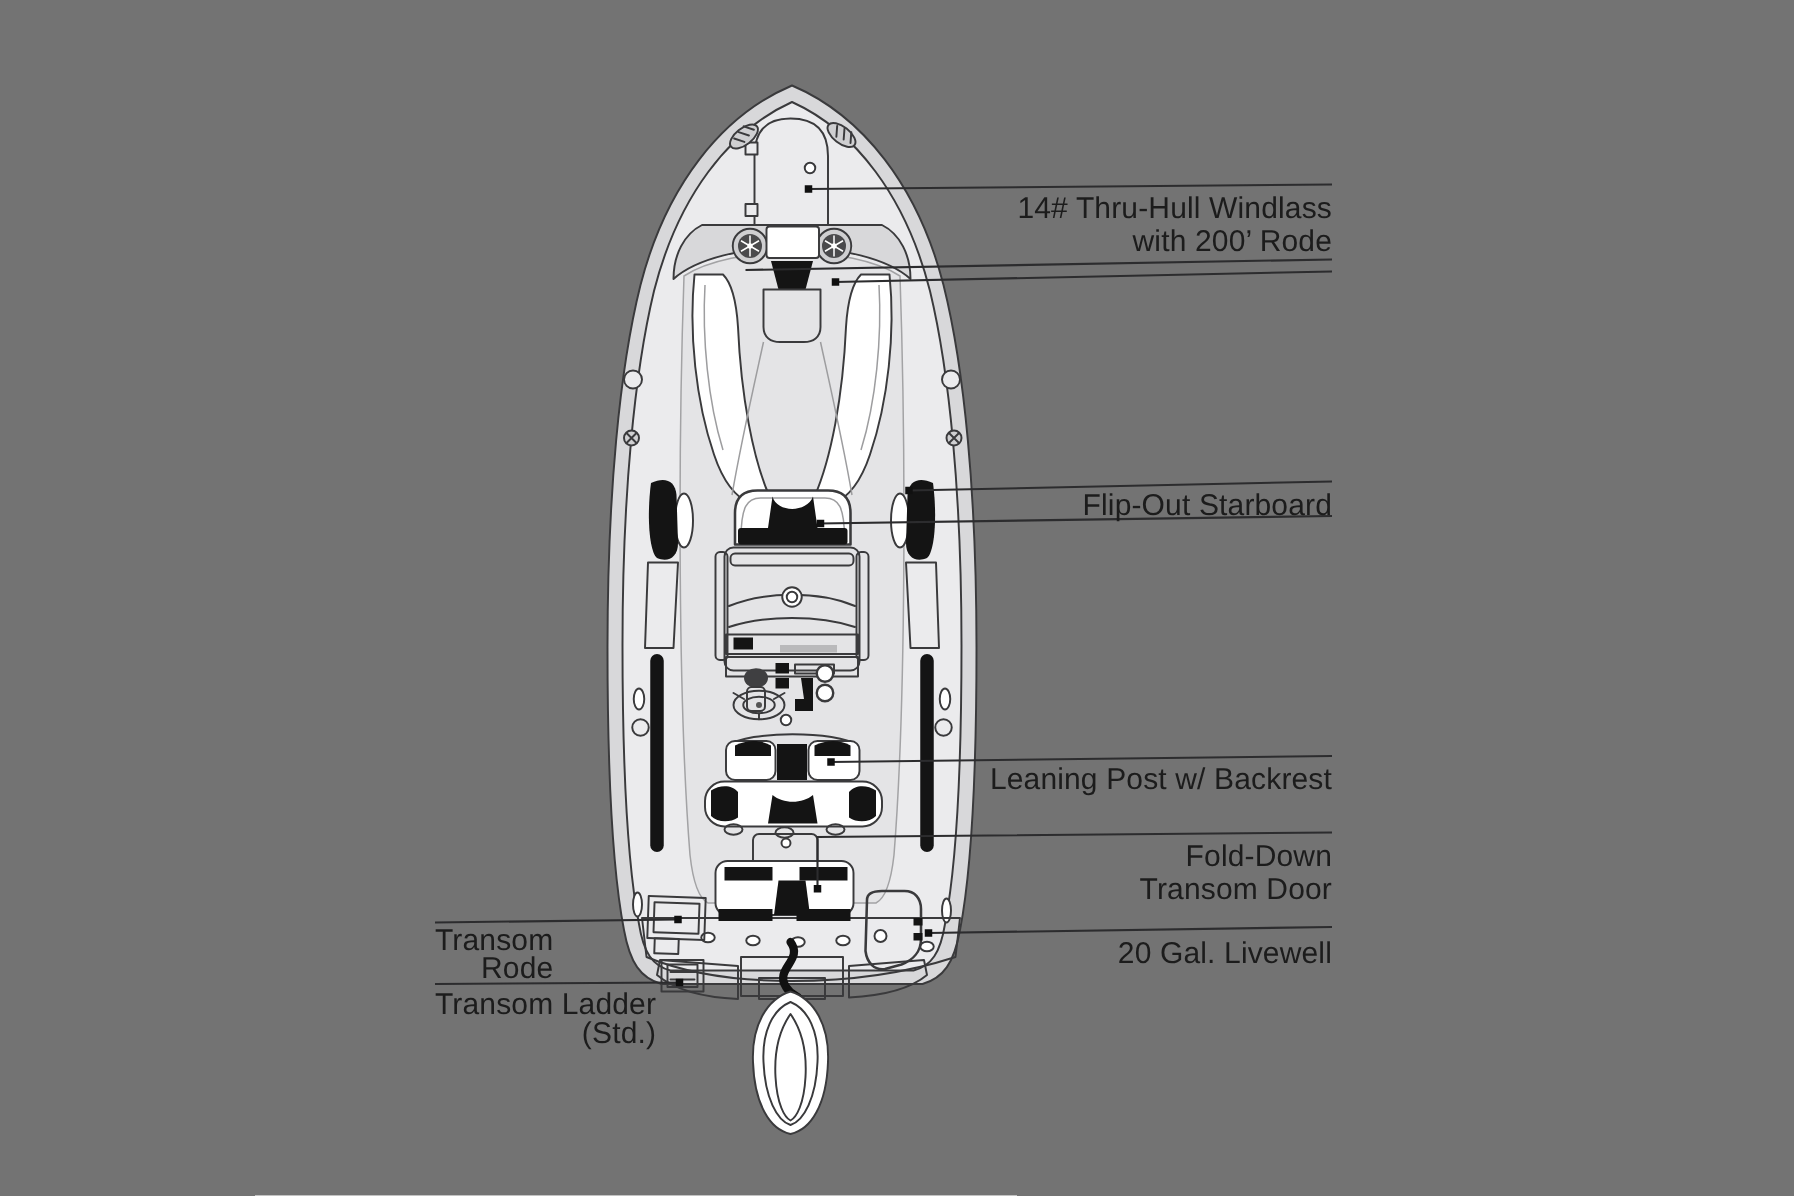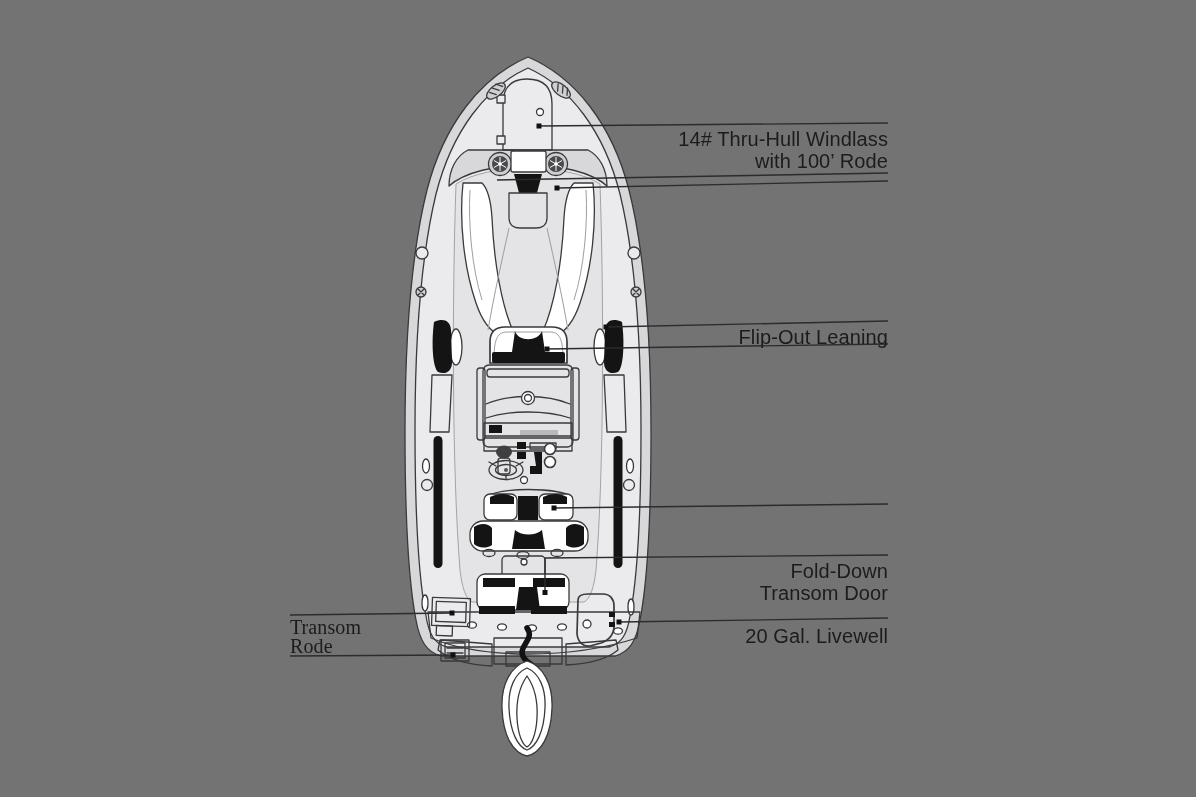--- a/index.html
+++ b/index.html
@@ -3,21 +3,21 @@
 <meta charset="utf-8">
 <style>
   html,body{margin:0;padding:0;background:#ffffff;}
   .stage{
     position:relative;width:1196px;height:797px;background:#737373;overflow:hidden;
     font-family:"Liberation Sans", sans-serif;
   }
   .stage svg{position:absolute;left:0;top:0;}
   .callout{position:absolute;color:#1c1c1c;font-size:20px;font-weight:400;letter-spacing:0.1px;}
   .callout.right{right:308px;text-align:right;line-height:22px;}
-  .callout.left{left:290px;text-align:left;line-height:19px;font-family:Liberation Serif, serif;}
+  .callout.left{left:290px;text-align:right;line-height:19px;}
   
   .s{stroke:#3a3a3c;stroke-width:1.3;fill:none;stroke-linejoin:round;stroke-linecap:round;}
   .s2{stroke:#3a3a3c;stroke-width:1.7;fill:none;stroke-linejoin:round;stroke-linecap:round;}
   .thin{stroke:#9d9d9f;stroke-width:1;fill:none;}
   .leader{stroke:#2c2c2e;stroke-width:1.4;fill:none;}
   .dot{fill:#101010;stroke:none;}
   .fill-hull{fill:#d8d8da;}
   .fill-deck{fill:#ebebed;}
   .fill-floor{fill:#e4e4e6;}
   .fill-mid{fill:#cfcfd1;}
@@ -246,40 +246,45 @@
     <rect class="dot" x="551.5" y="505.5" width="5" height="5"></rect>
     <rect class="dot" x="542.5" y="590" width="5" height="5"></rect>
     <rect class="dot" x="616.5" y="619.5" width="5" height="5"></rect>
     <rect class="dot" x="449.5" y="610.5" width="5" height="5"></rect>
     <rect class="dot" x="450.5" y="652.5" width="5" height="5"></rect>
   </g>
 </svg>
 
 <div class="callout right" style="top:128px">
   <div>14# Thru-Hull Windlass</div>
-  <div>with 100’ Rode</div>
+  <div>with 200’ Rode</div>
 </div>
 
 
 <div class="callout right" style="top:326px">
-  <div>Flip-Out Leaning</div>
+  <div>Flip-Out Starboard</div>
 </div>
 
 
 <div class="callout right" style="top:509px">
+  <div>Leaning Post w/ Backrest</div>
 </div>
 
 <div class="callout right" style="top:560px">
   <div>Fold-Down</div>
   <div>Transom Door</div>
 </div>
 
 <div class="callout right" style="top:625px">
   <div>20 Gal. Livewell</div>
 </div>
 
 <div class="callout left" style="top:618px">
   <div>Transom</div>
   <div>Rode</div>
 </div>
 
+<div class="callout left" style="top:661px">
+  <div>Transom Ladder</div>
+  <div>(Std.)</div>
+</div>
 
 </div>
 
 </body></html>

